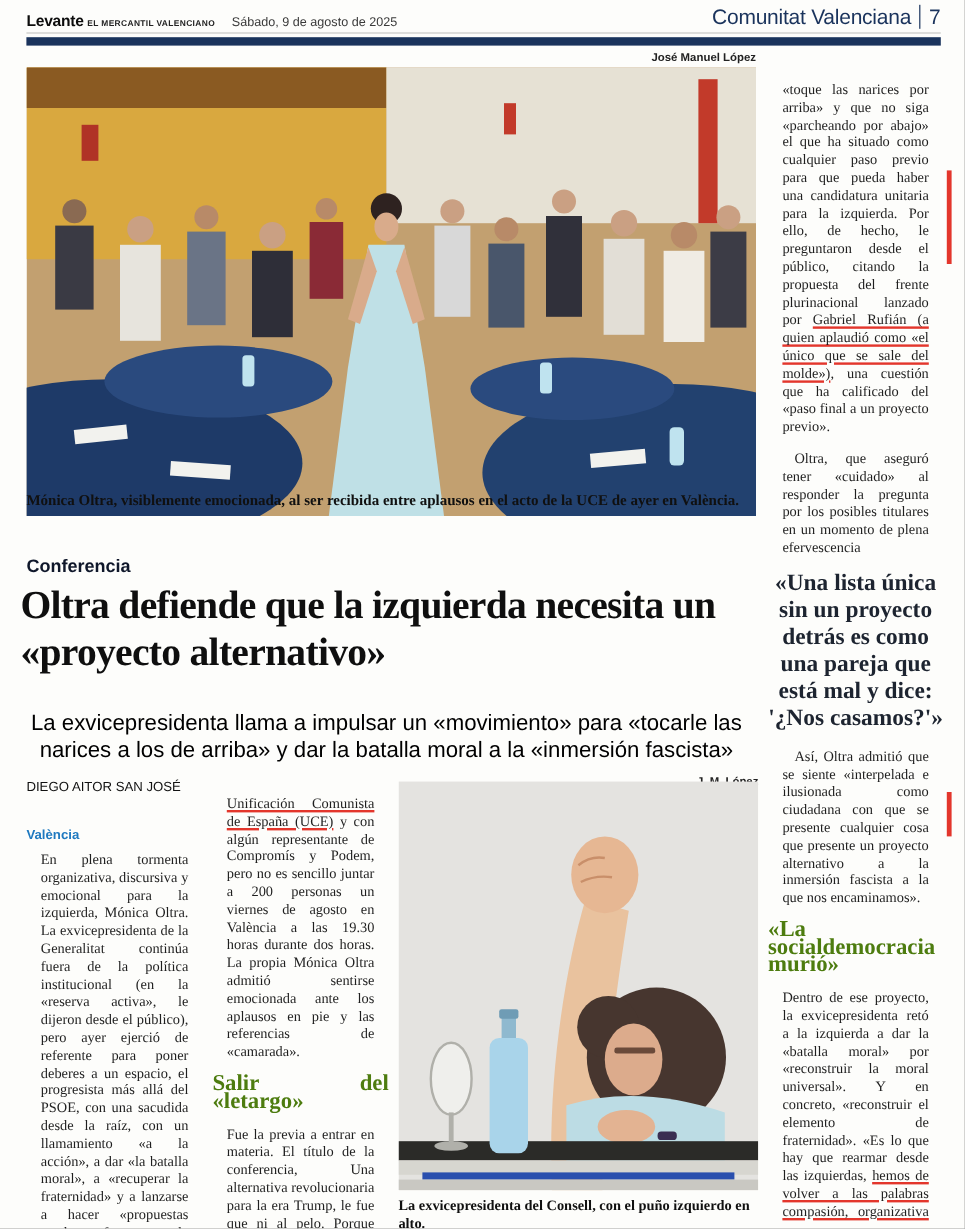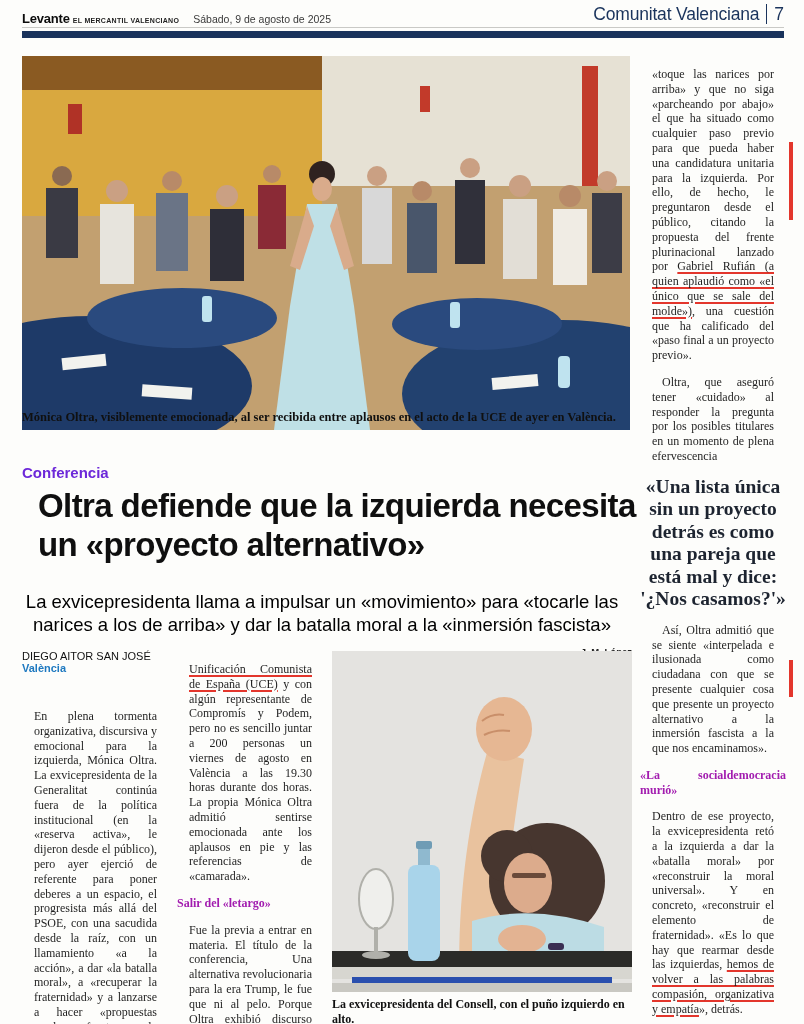--- a/index.html
+++ b/index.html
@@ -25,38 +25,38 @@
   .credit{font-family:"Liberation Sans",sans-serif;font-weight:bold;font-size:9.5px;color:#222;}
   .credit-main{position:absolute;left:22px;top:43px;width:608px;text-align:right;}
   .main-photo{position:absolute;left:22px;top:56px;width:608px;height:374px;overflow:hidden;}
   .caption{font-family:"Liberation Serif",serif;font-weight:bold;font-size:12.5px;color:#101010;}
   .caption-main{position:absolute;left:22px;top:410px;width:608px;}
   .credit-mid{position:absolute;left:332px;top:634px;width:300px;text-align:right;margin-top:12px;}
   .mid-photo{position:absolute;left:332px;top:651px;width:300px;height:341px;overflow:hidden;}
   .caption-mid{position:absolute;left:332px;top:997px;width:300px;font-size:12px;}
   
   .kicker{position:absolute;left:22px;top:464px;
-    font-family:"Liberation Sans",sans-serif;font-weight:bold;font-size:15px;color:#6d28d9;}
-  .headline{position:absolute;left:38px;top:486px;width:640px;
-    font-family:Liberation Sans, sans-serif;font-weight:bold;font-size:33px;
+    font-family:"Liberation Sans",sans-serif;font-weight:bold;font-size:15px;color:#0f172a;}
+  .headline{position:absolute;left:17px;top:486px;width:640px;
+    font-family:Liberation Serif, serif;font-weight:bold;font-size:33px;
     line-height:39px;letter-spacing:-.6px;color:#0f0f0f;}
   .subheadline{position:absolute;left:22px;top:590px;width:600px;
     font-family:"Liberation Sans",sans-serif;font-size:18.5px;line-height:23px;color:#000000;text-align:center;}
   
   .byline{position:absolute;left:22px;top:650px;font-family:"Liberation Sans",sans-serif;}
   .byline-author{font-weight:normal;font-size:11px;color:#111;}
-  .byline-place{font-weight:bold;font-size:11px;color:#1e79c0;}
+  .byline-place{font-weight:bold;font-size:11px;color:#1e79c0;margin-top:28px;}
   
   .textcol{position:absolute;font-size:12px;line-height:14.8px;text-align:justify;overflow:hidden;}
   .col1{left:22px;top:697px;width:147px;height:327px;}
   .col2{left:177px;top:650px;width:147px;height:374px;}
   .right-col{left:640px;top:55px;width:146px;height:965px;}
   .textcol p{margin:12px;}
   .textcol p.ind{text-indent:10px;}
-  .colhead{font-weight:bold;font-size:12px;margin:7px 0 3px 0;color:#a21caf;}
+  .colhead{font-weight:bold;font-size:19px;margin:7px 0 3px 0;color:#4d7c0f;}
   .pullquote{font-weight:bold;font-size:19.5px;line-height:22.5px;color:#1d2430;
     margin:12px 0 12px 0;text-align:center;font-family:Liberation Serif, serif;}
   .red-mark{text-decoration:underline;text-decoration-color:#e3362c;
     text-decoration-thickness:2px;text-underline-offset:2px;}
   
   .redbar{position:absolute;width:4px;background:#e3362c;}
   .redbar-1{left:789px;top:142px;height:78px;}
   .redbar-2{left:789px;top:660px;height:37px;}
 </style>
 </head>
@@ -66,20 +66,21 @@
 
   <div class="header-left">
     <span class="masthead">Levante</span><span class="masthead-sub">EL MERCANTIL VALENCIANO</span><span class="header-date">Sábado, 9 de agosto de 2025</span>
   </div>
   <div class="header-right">
     <span class="section-name">Comunitat Valenciana</span><span class="page-num">7</span>
   </div>
   <div class="rule-thin"></div>
   <div class="navy-bar"></div>
 
+  <div class="credit credit-main">José Manuel López</div>
   <div class="main-photo">
     <svg width="608" height="374" viewBox="0 0 608 374">
       <rect x="0" y="0" width="608" height="374" fill="#c2a070"></rect>
       <rect x="0" y="0" width="300" height="160" fill="#d9a83f"></rect>
       <rect x="0" y="0" width="300" height="34" fill="#8a5a22"></rect>
       <rect x="300" y="0" width="308" height="130" fill="#e6e1d4"></rect>
       <rect x="560" y="10" width="16" height="120" fill="#c23a2a"></rect>
       <rect x="398" y="30" width="10" height="26" fill="#c23a2a"></rect>
       <rect x="46" y="48" width="14" height="30" fill="#b03226"></rect>
 

